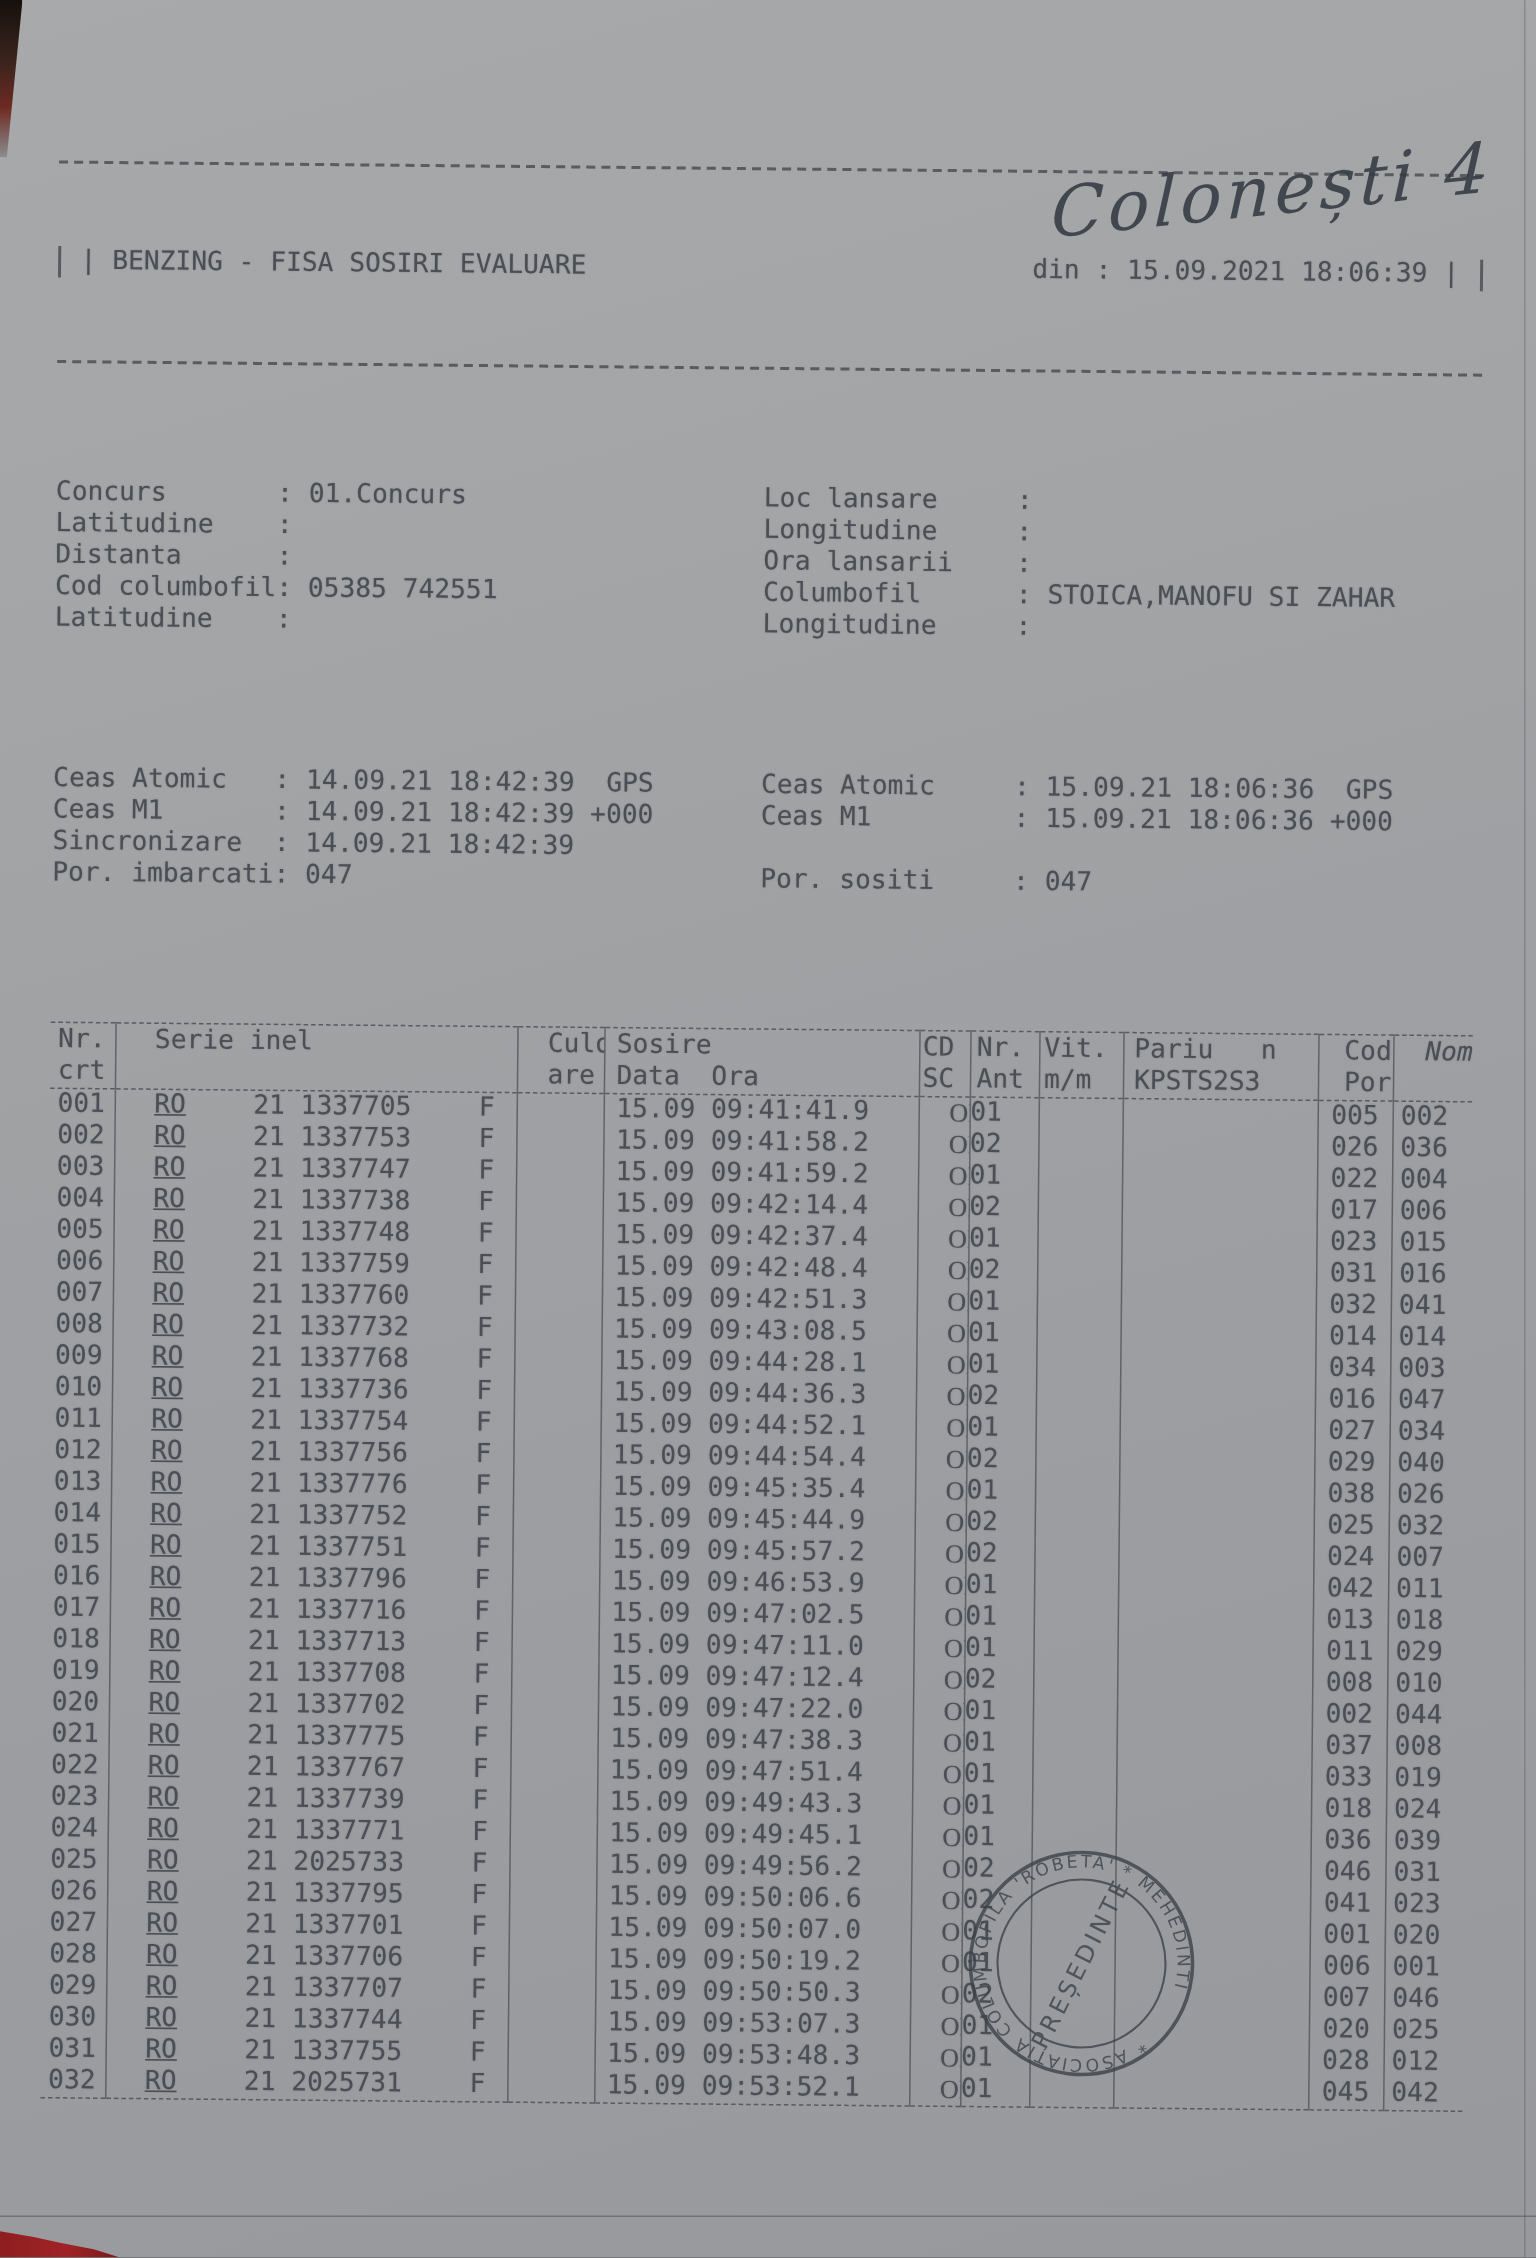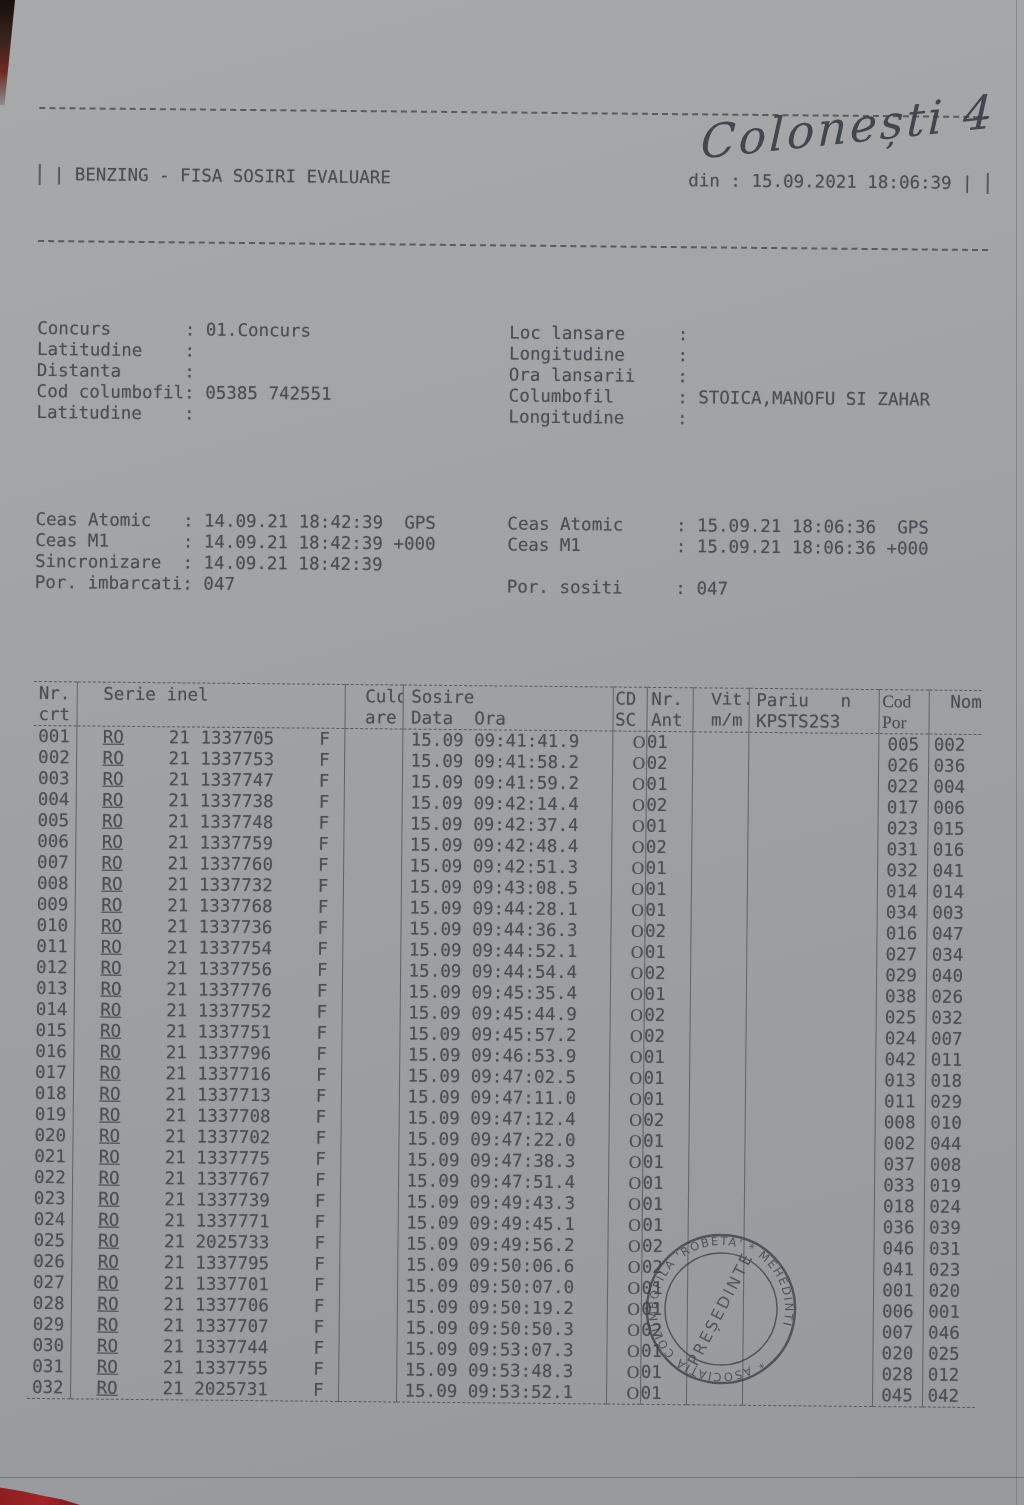--- a/index.html
+++ b/index.html
@@ -58,24 +58,24 @@
   .c-ant{text-align:left;}
   .c-cod{text-align:center;}
   .c-nom{padding-left:5px;}
   th .h2{padding-top:0;}
   .th-crt{padding-left:5px;}
   .th-serie{padding-left:26px;}
   .th-culo{padding-left:20px;}
   .th-sosire{padding-left:8px;}
   .th-cd{padding-left:2px;}
   .th-ant{padding-left:4px;}
-  .th-vit{padding-left:18px;font-family:Liberation Mono, monospace;}
+  .th-vit{padding-left:3px;}
   .th-pariu{padding-left:7px;}
-  .th-cod{padding-left:3px;font-family:Liberation Serif, serif;}
-  .th-nom{padding-left:21px;}
+  .th-cod{padding-left:17px;}
+  .th-nom{padding-left:21px;font-style:italic;}
   
   .footer{margin-top:10px;}
   
   .handwriting{
     position:absolute; left:700px; top:98px; width:330px;
     font-family:"DejaVu Serif","Liberation Serif",serif;
     font-style:italic; font-size:46px; color:#343a42;
     transform:rotate(-6deg) skewX(-8deg); letter-spacing:3px;
     opacity:.88; white-space:nowrap;
   }

